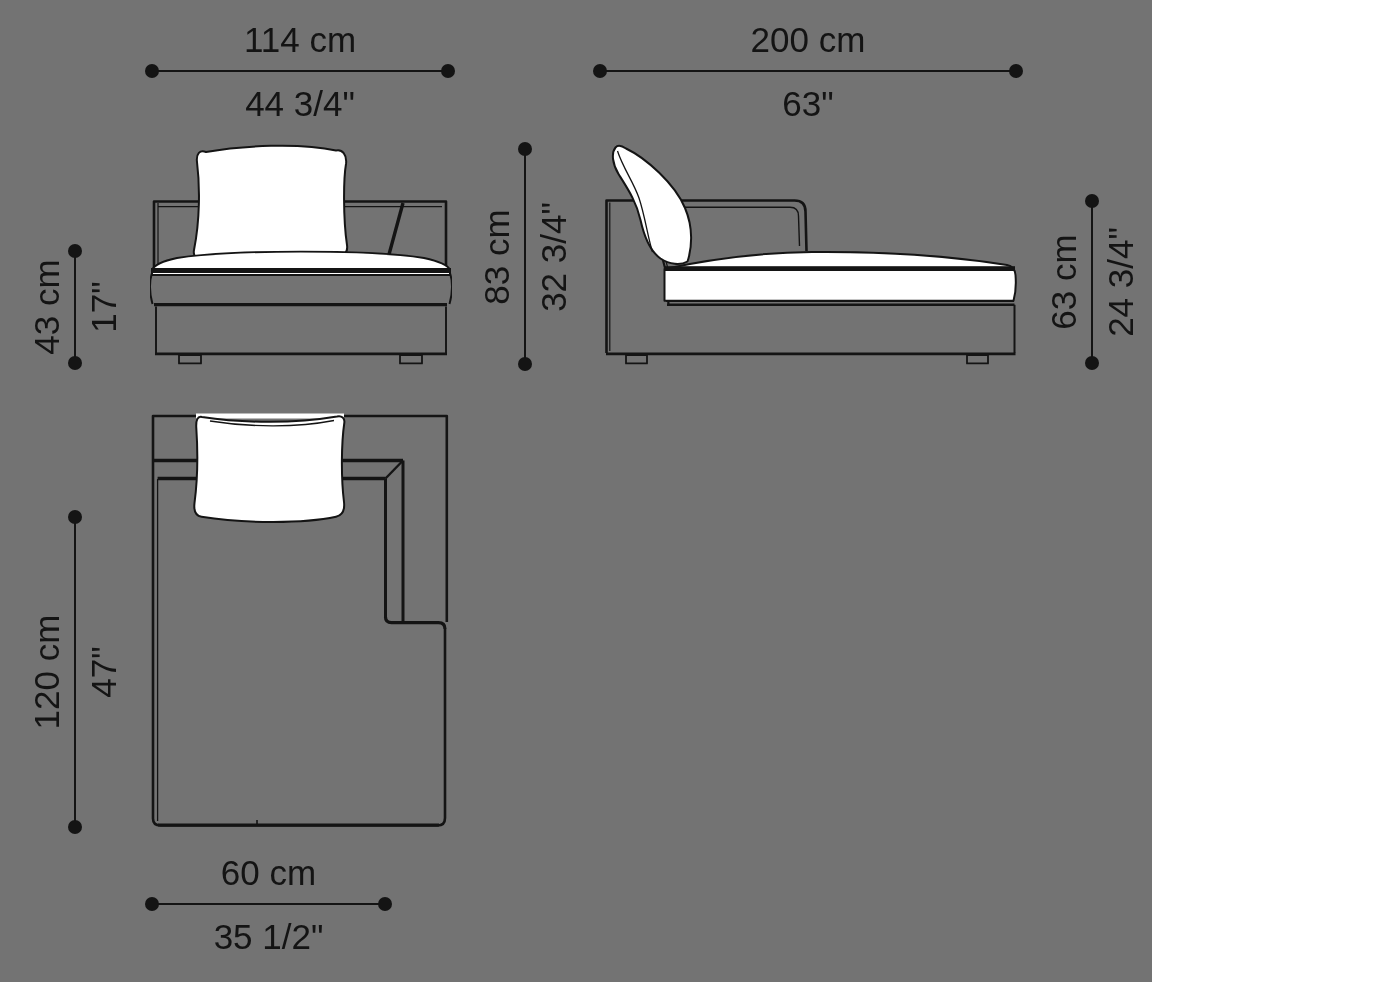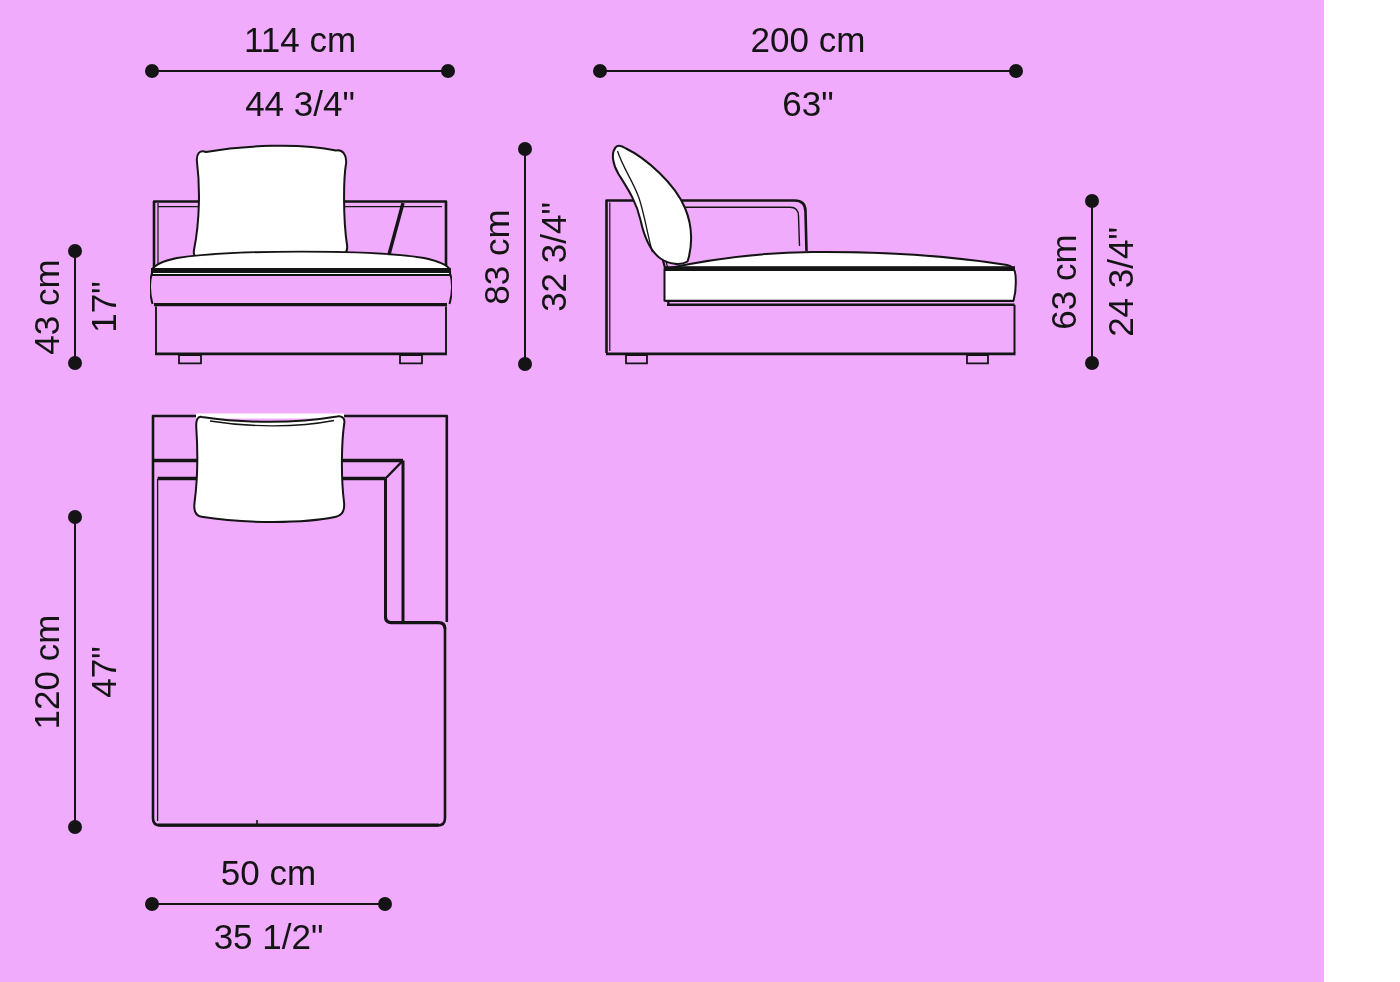--- a/index.html
+++ b/index.html
@@ -1,17 +1,17 @@
 <!DOCTYPE html>
 <html><head>
 <meta charset="utf-8">
 <style>
   html,body{margin:0;padding:0;background:#fff;}
   .canvas{
-    position:relative;width:1324px;height:982px;background:#f0abfc;overflow:hidden;
+    position:relative;width:1152px;height:982px;background:#737373;overflow:hidden;
     font-family:"Liberation Sans", sans-serif;color:#141414;
   }
   svg{position:absolute;}
   
   .dim{position:absolute;}
   .dim .dline{position:absolute;background:#141414;}
   .dim.h .dline{left:0;right:0;top:-1.4px;height:2.8px;}
   .dim.v .dline{top:0;bottom:0;left:-1.4px;width:2.8px;}
   .dot{position:absolute;width:14px;height:14px;border-radius:50%;background:#141414;}
   .dim.h .dot.a{left:-7px;top:-7px;}
@@ -165,17 +165,17 @@
     <span class="dot a"></span>
     <span class="dot b"></span>
     <span class="lbl cm">120 cm</span>
     <span class="lbl inch">47"</span>
   </div>
 
   <div class="dim h" style="left:152px;top:904px;width:233px;">
     <span class="dline"></span>
     <span class="dot a"></span>
     <span class="dot b"></span>
-    <span class="lbl cm">50 cm</span>
+    <span class="lbl cm">60 cm</span>
     <span class="lbl inch">35 1/2"</span>
   </div>
 
 </div>
 
 </body></html>

